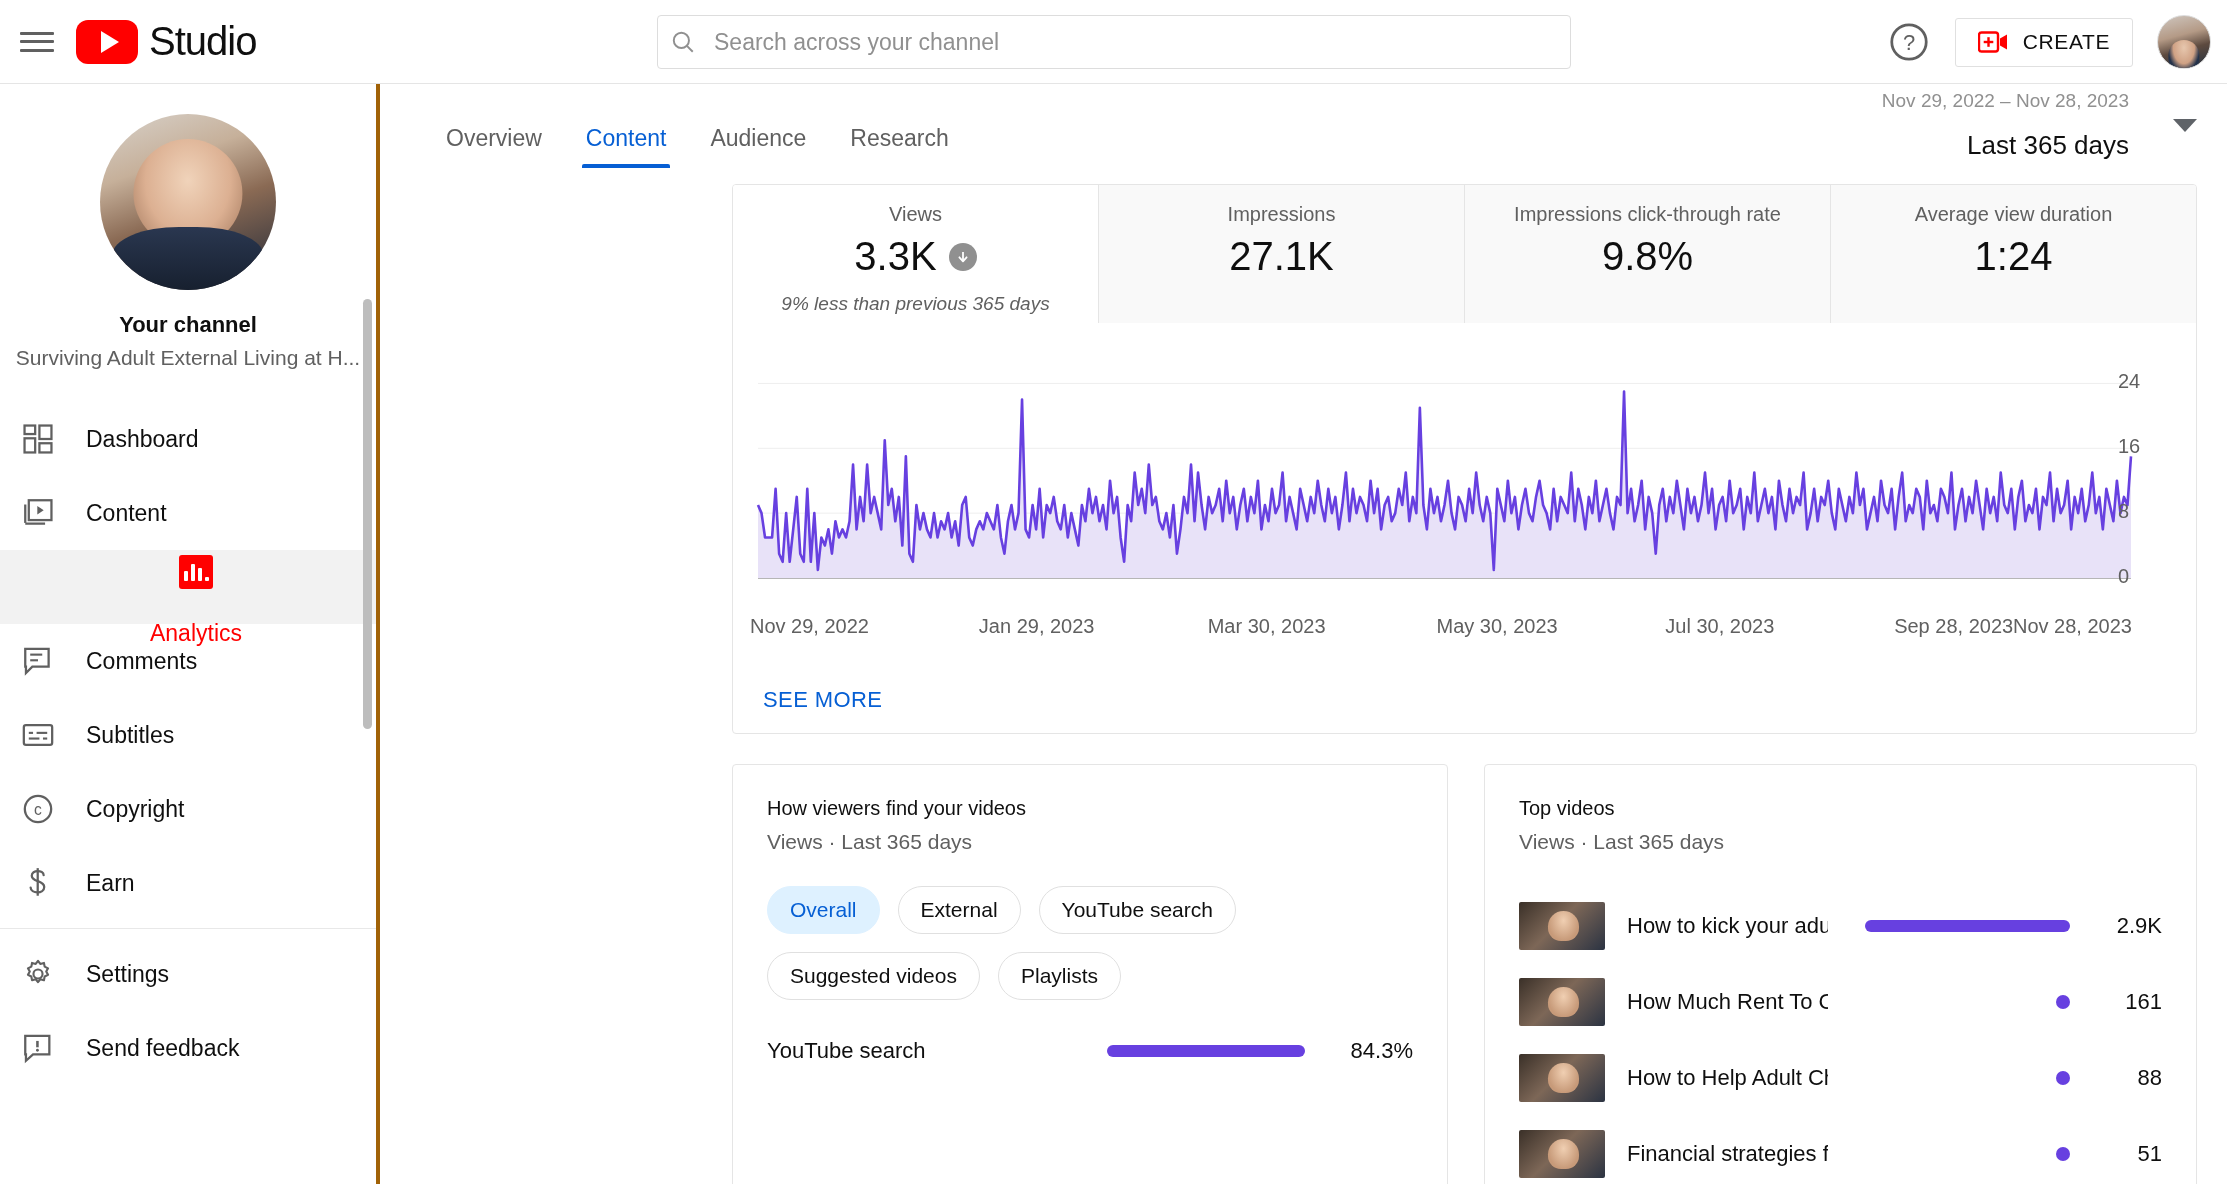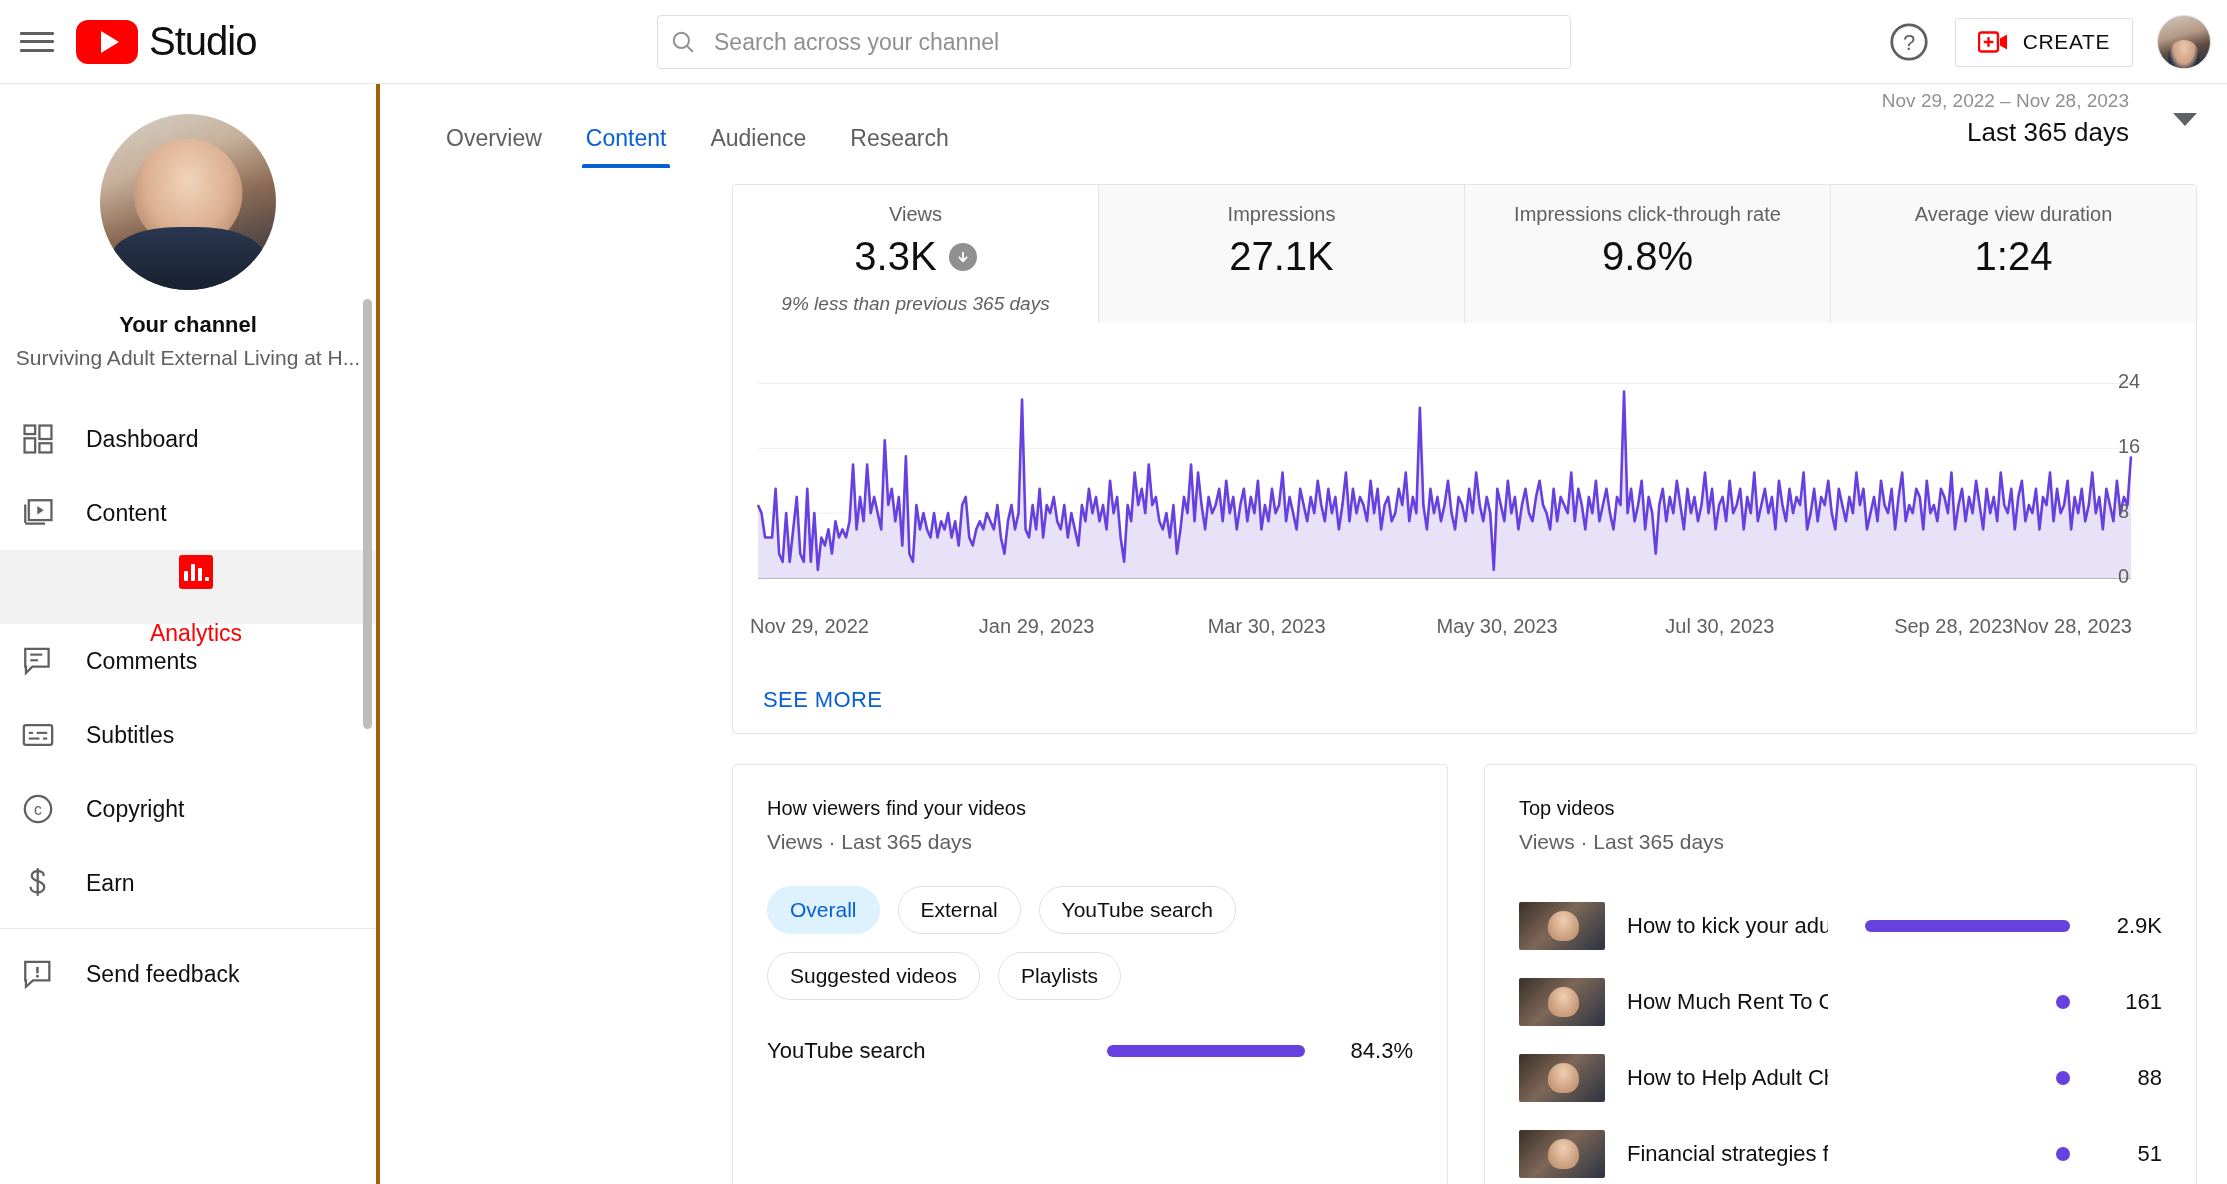--- a/index.html
+++ b/index.html
@@ -149,21 +149,21 @@
   .tab.active { color: #065fd4; font-weight: 500; }
   .tab.active::after {
     content: ""; position: absolute; left: 18px; right: 18px; bottom: 0;
     height: 4px; background: #065fd4; border-radius: 2px 2px 0 0;
   }
   .date-range {
     position: absolute; right: 30px; top: 6px;
     display: flex; align-items: center; gap: 44px; cursor: pointer;
   }
   .date-text { text-align: right; }
-  .date-sub { font-size: 19px; color: #909090; margin-bottom: 5px; }
+  .date-sub { font-size: 19px; color: #909090; margin-bottom: 18px; }
   .date-main { font-size: 26px; color: #0f0f0f; }
   .caret { width: 0; height: 0; border-left: 12px solid transparent; border-right: 12px solid transparent; border-top: 13px solid #5f6368; }
 
   
   .chart-card {
     position: absolute; left: 352px; top: 100px;
     width: 1465px; height: 550px;
     border: 1px solid #e5e5e5; border-radius: 4px;
     background: #fff; overflow: hidden;
   }
@@ -375,20 +375,29 @@
           <path d="M16 6.5 C16 4.5 13.8 3.6 11.8 3.6 C9.6 3.6 7.6 4.6 7.6 6.8 C7.6 11.5 16.4 9.8 16.4 14.8 C16.4 17.4 14 18.6 11.6 18.6 C9.2 18.6 6.8 17.5 6.8 15.2" fill="none" stroke="#606060" stroke-width="1.6" stroke-linecap="round"></path>
           <line x1="11.8" y1="1.5" x2="11.8" y2="21" stroke="#606060" stroke-width="1.6"></line>
         </svg>
       </span>
       <span class="nav-label">Earn</span>
     </div>
 
 
     <div class="nav-divider"></div>
 
+    <div class="nav-item">
+      <span class="ico">
+        <svg width="34" height="34" viewBox="0 0 24 24">
+          <path d="M12 2.8 l1.6 2.1 2.6 -.7 .5 2.6 2.4 1.2 -1.3 2.3 1.3 2.3 -2.4 1.2 -.5 2.6 -2.6 -.7 -1.6 2.1 -1.6 -2.1 -2.6 .7 -.5 -2.6 -2.4 -1.2 1.3 -2.3 -1.3 -2.3 2.4 -1.2 .5 -2.6 2.6 .7 Z" fill="none" stroke="#606060" stroke-width="1.5" stroke-linejoin="round"></path>
+          <circle cx="12" cy="12" r="3.2" fill="none" stroke="#606060" stroke-width="1.5"></circle>
+        </svg>
+      </span>
+      <span class="nav-label">Settings</span>
+    </div>
 
     <div class="nav-item">
       <span class="ico">
         <svg width="34" height="34" viewBox="0 0 24 24">
           <path d="M3 3.5 H20 V16.5 H8.5 L3.5 21 V16.5 H3 Z" fill="none" stroke="#606060" stroke-width="1.6"></path>
           <line x1="11.6" y1="7" x2="11.6" y2="11.5" stroke="#606060" stroke-width="1.8"></line>
           <circle cx="11.6" cy="13.6" r="1" fill="#606060"></circle>
         </svg>
       </span>
       <span class="nav-label">Send feedback</span>

